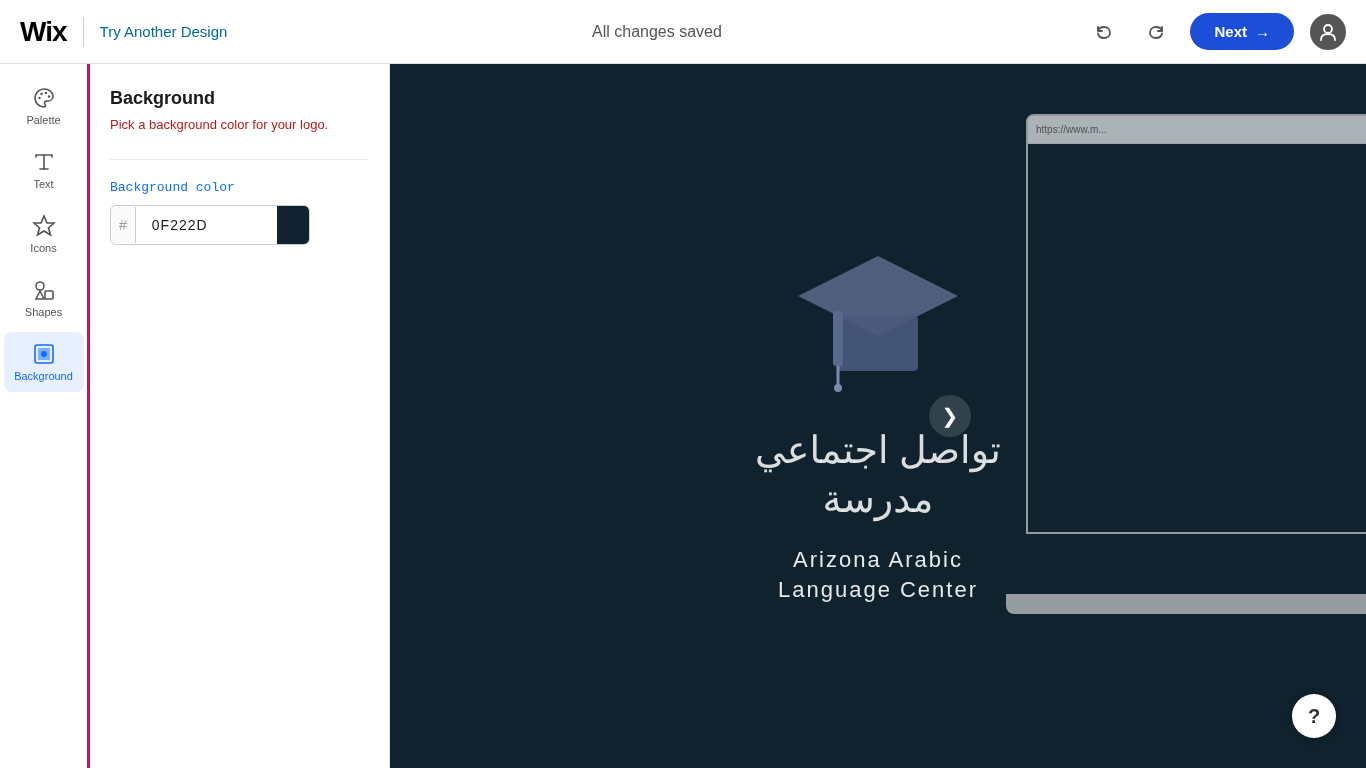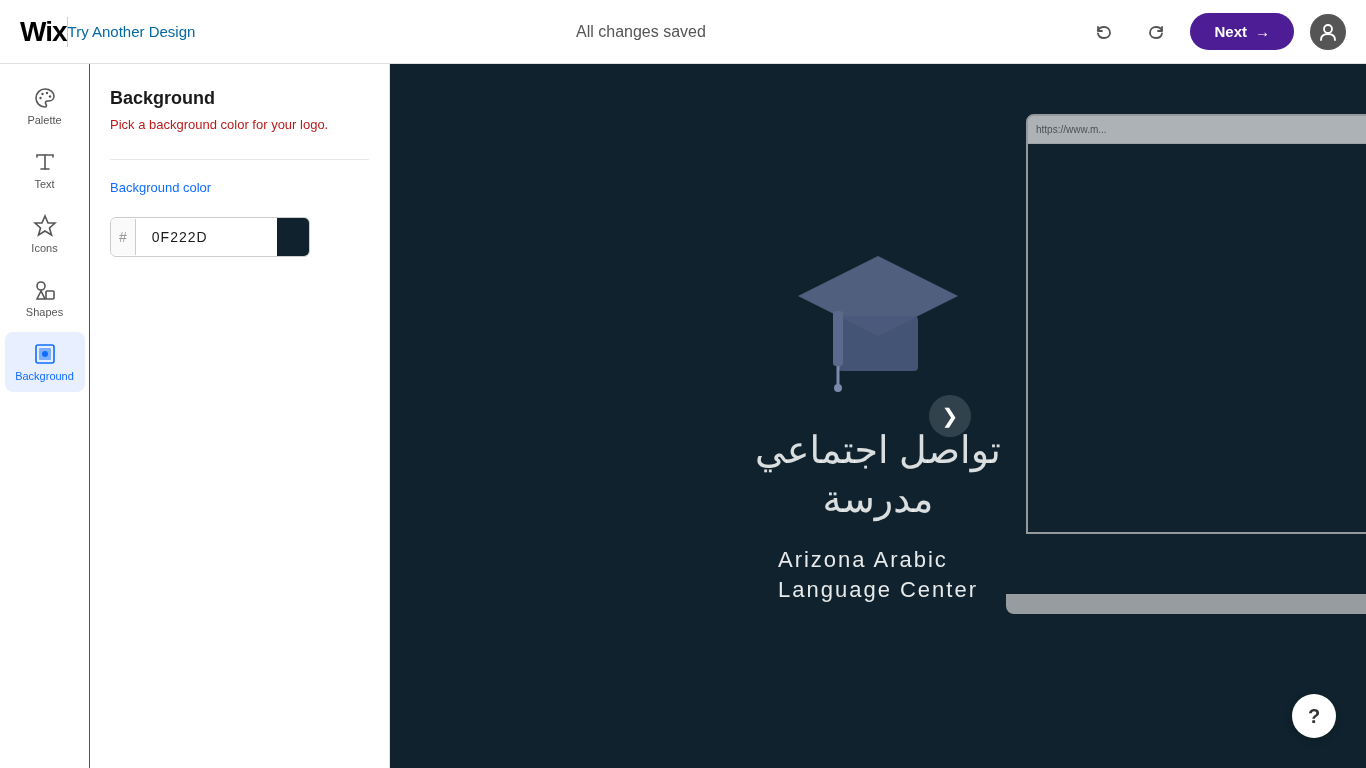--- a/index.html
+++ b/index.html
@@ -13,21 +13,21 @@
       display: flex;
       align-items: center;
       padding: 0 20px;
       justify-content: space-between;
       flex-shrink: 0;
       z-index: 100;
     }
     .header-left {
       display: flex;
       align-items: center;
-      gap: 0;
+      gap: 16px;
       justify-content: space-between;
     }
     .wix-logo {
       font-size: 28px;
       font-weight: 900;
       color: #000;
       letter-spacing: -1px;
     }
     .header-divider {
       width: 1px;
@@ -58,21 +58,21 @@
       width: 36px;
       height: 36px;
       display: flex;
       align-items: center;
       justify-content: center;
       border-radius: 4px;
       color: #555;
       font-size: 18px;
     }
     .next-btn {
-      background: #4c1d95;
+      background: #1d4ed8;
       color: #fff;
       border: none;
       border-radius: 24px;
       padding: 10px 24px;
       font-size: 15px;
       font-weight: 600;
       cursor: pointer;
       display: flex;
       align-items: center;
       gap: 8px;
@@ -94,21 +94,21 @@
     .main {
       display: flex;
       flex: 1;
       overflow: hidden;
     }
 
     
     .sidebar-icons {
       width: 90px;
       background: #fff;
-      border-right: 1px solid #be185d;
+      border-right: 3px solid #be185d;
       display: flex;
       flex-direction: column;
       align-items: center;
       padding-top: 12px;
       gap: 4px;
       flex-shrink: 0;
     }
     .sidebar-icon-item {
       display: flex;
       flex-direction: column;
@@ -150,22 +150,23 @@
       margin-bottom: 27px;
     }
     .panel-divider {
       height: 1px;
       background: #e8e8e8;
       margin-bottom: 20px;
     }
     .bg-color-label {
       font-size: 13px;
       color: #116dff;
-      margin-bottom: 22px;
+      margin-bottom: 10px;
       font-weight: 500;
+      font-family: Liberation Mono, monospace;
     }
     .color-input-row {
       display: flex;
       align-items: center;
       border: 1px solid #ccc;
       border-radius: 6px;
       overflow: hidden;
       width: 200px;
     }
     .color-hash {
@@ -224,21 +225,21 @@
     .arabic-text-top {
       font-size: 38px;
       color: rgba(255,255,255,0.85);
       direction: rtl;
       text-align: center;
       line-height: 1.3;
     }
     .logo-name-en {
       font-size: 22px;
       color: rgba(255,255,255,0.9);
-      text-align: left;
+      text-align: center;
       letter-spacing: 2px;
       font-weight: 300;
       line-height: 1.4;
     }
 
     
     .mockup-right {
       position: absolute;
       right: -20px;
       top: 50px;

